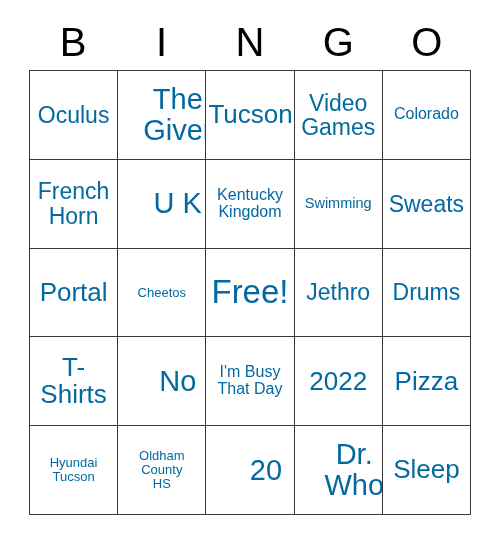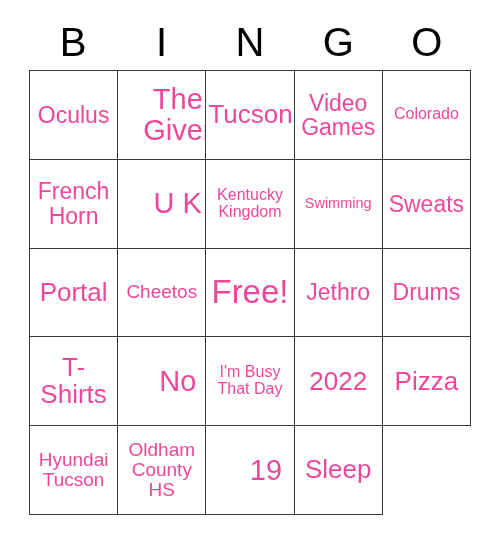--- a/index.html
+++ b/index.html
@@ -67,31 +67,31 @@
     justify-content: center;
     text-align: center;
     overflow: hidden;
     padding: 1px 2px;
     background: #ffffff;
   }
   .cell-text {
     display: block;
     width: 100%;
     line-height: 1.06;
-    color: #ec4899;
+    color: #0369a1;
     white-space: pre-line;
     word-break: normal;
   }
 
   
   .fs-xxl .cell-text { font-size: 33px; }
   .fs-xl  .cell-text { font-size: 29px; margin-left: 32px; }
   .fs-lg  .cell-text { font-size: 26px; }
   .fs-md  .cell-text { font-size: 23px; }
-  .fs-sm  .cell-text { font-size: 19px; }
+  .fs-sm  .cell-text { font-size: 13px; }
   .fs-xs  .cell-text { font-size: 16px; }
   .fs-xxs .cell-text { font-size: 14.5px; }
 </style>
 </head>
 <body>
 
 <div id="card">
 
   <div id="header-row">
     <div class="header-letter">B</div>
@@ -171,20 +171,24 @@
       <div class="cell fs-sm">
         <span class="cell-text">Hyundai
 Tucson</span>
       </div>
       <div class="cell fs-sm">
         <span class="cell-text">Oldham
 County
 HS</span>
       </div>
       <div class="cell fs-xl">
-        <span class="cell-text">19</span>
+        <span class="cell-text">20</span>
+      </div>
+      <div class="cell fs-xl">
+        <span class="cell-text">Dr.
+Who</span>
       </div>
       <div class="cell fs-lg">
         <span class="cell-text">Sleep</span>
       </div>
     </div>
 
 </div>
 
 </body></html>

